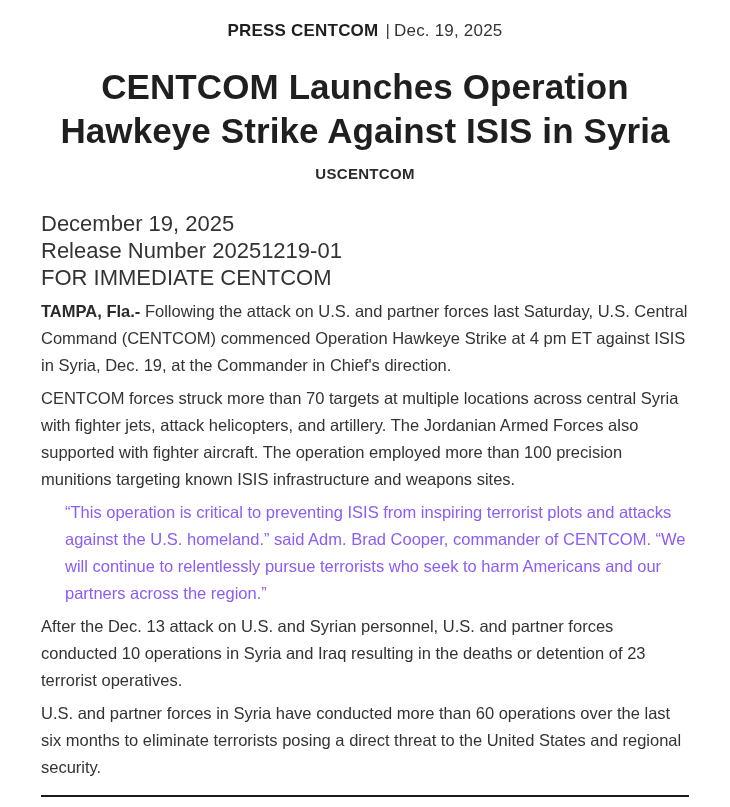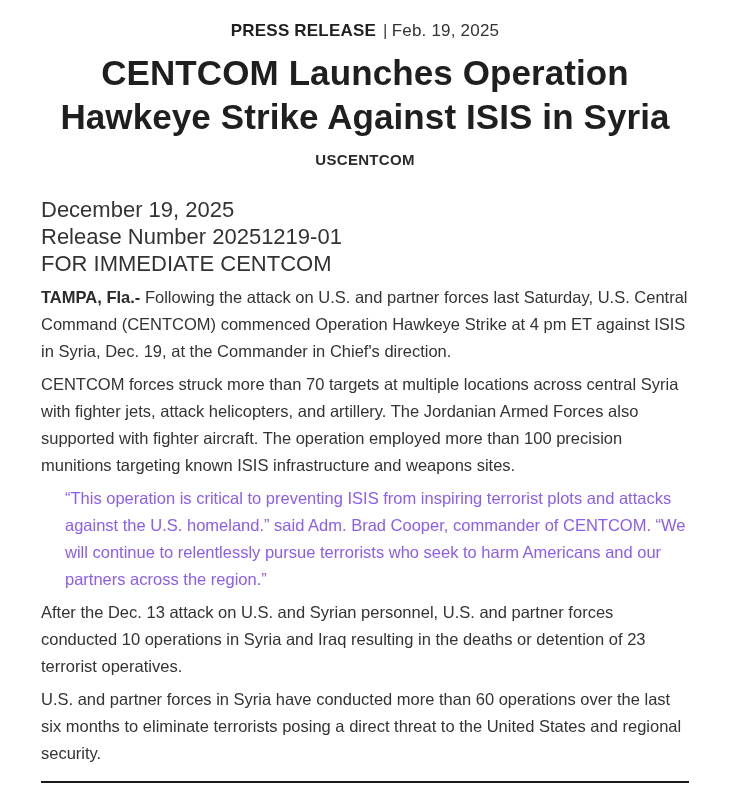--- a/index.html
+++ b/index.html
@@ -29,21 +29,21 @@
   }
   .eyebrow .label {
     font-weight: 700;
     color: #1f1f1f;
   }
   .eyebrow .sep {
     color: #444444;
     padding: 0 4px 0 7px;
   }
   h1.title {
-    margin: 9px auto 0 auto;
+    margin: 23px auto 0 auto;
     max-width: 640px;
     text-align: center;
     font-size: 35px;
     line-height: 44px;
     font-weight: 700;
     color: #1f1f1f;
     letter-spacing: 0.1px;
   }
   .byline {
     margin-top: 12px;
@@ -77,21 +77,21 @@
     border: none;
     border-top: 2px solid #1a1a1a;
   }
 </style>
 </head>
 <body>
 
 <div class="page">
 
   <div class="eyebrow">
-    <span class="label">PRESS RELEASE</span><span class="sep">|</span><span class="date">Feb. 19, 2025</span>
+    <span class="label">PRESS CENTCOM</span><span class="sep">|</span><span class="date">Dec. 19, 2025</span>
   </div>
 
   <h1 class="title" style="color: rgb(31, 31, 31);">CENTCOM Launches Operation Hawkeye Strike Against ISIS in Syria</h1>
 
   <div class="byline">USCENTCOM</div>
 
   <div class="meta-block">
       <div class="meta-line" style="color: rgb(51, 51, 51);">December 19, 2025</div>
       <div class="meta-line" style="color: rgb(51, 51, 51);">Release Number 20251219-01</div>
       <div class="meta-line" style="color: rgb(51, 51, 51);">FOR IMMEDIATE CENTCOM</div>

